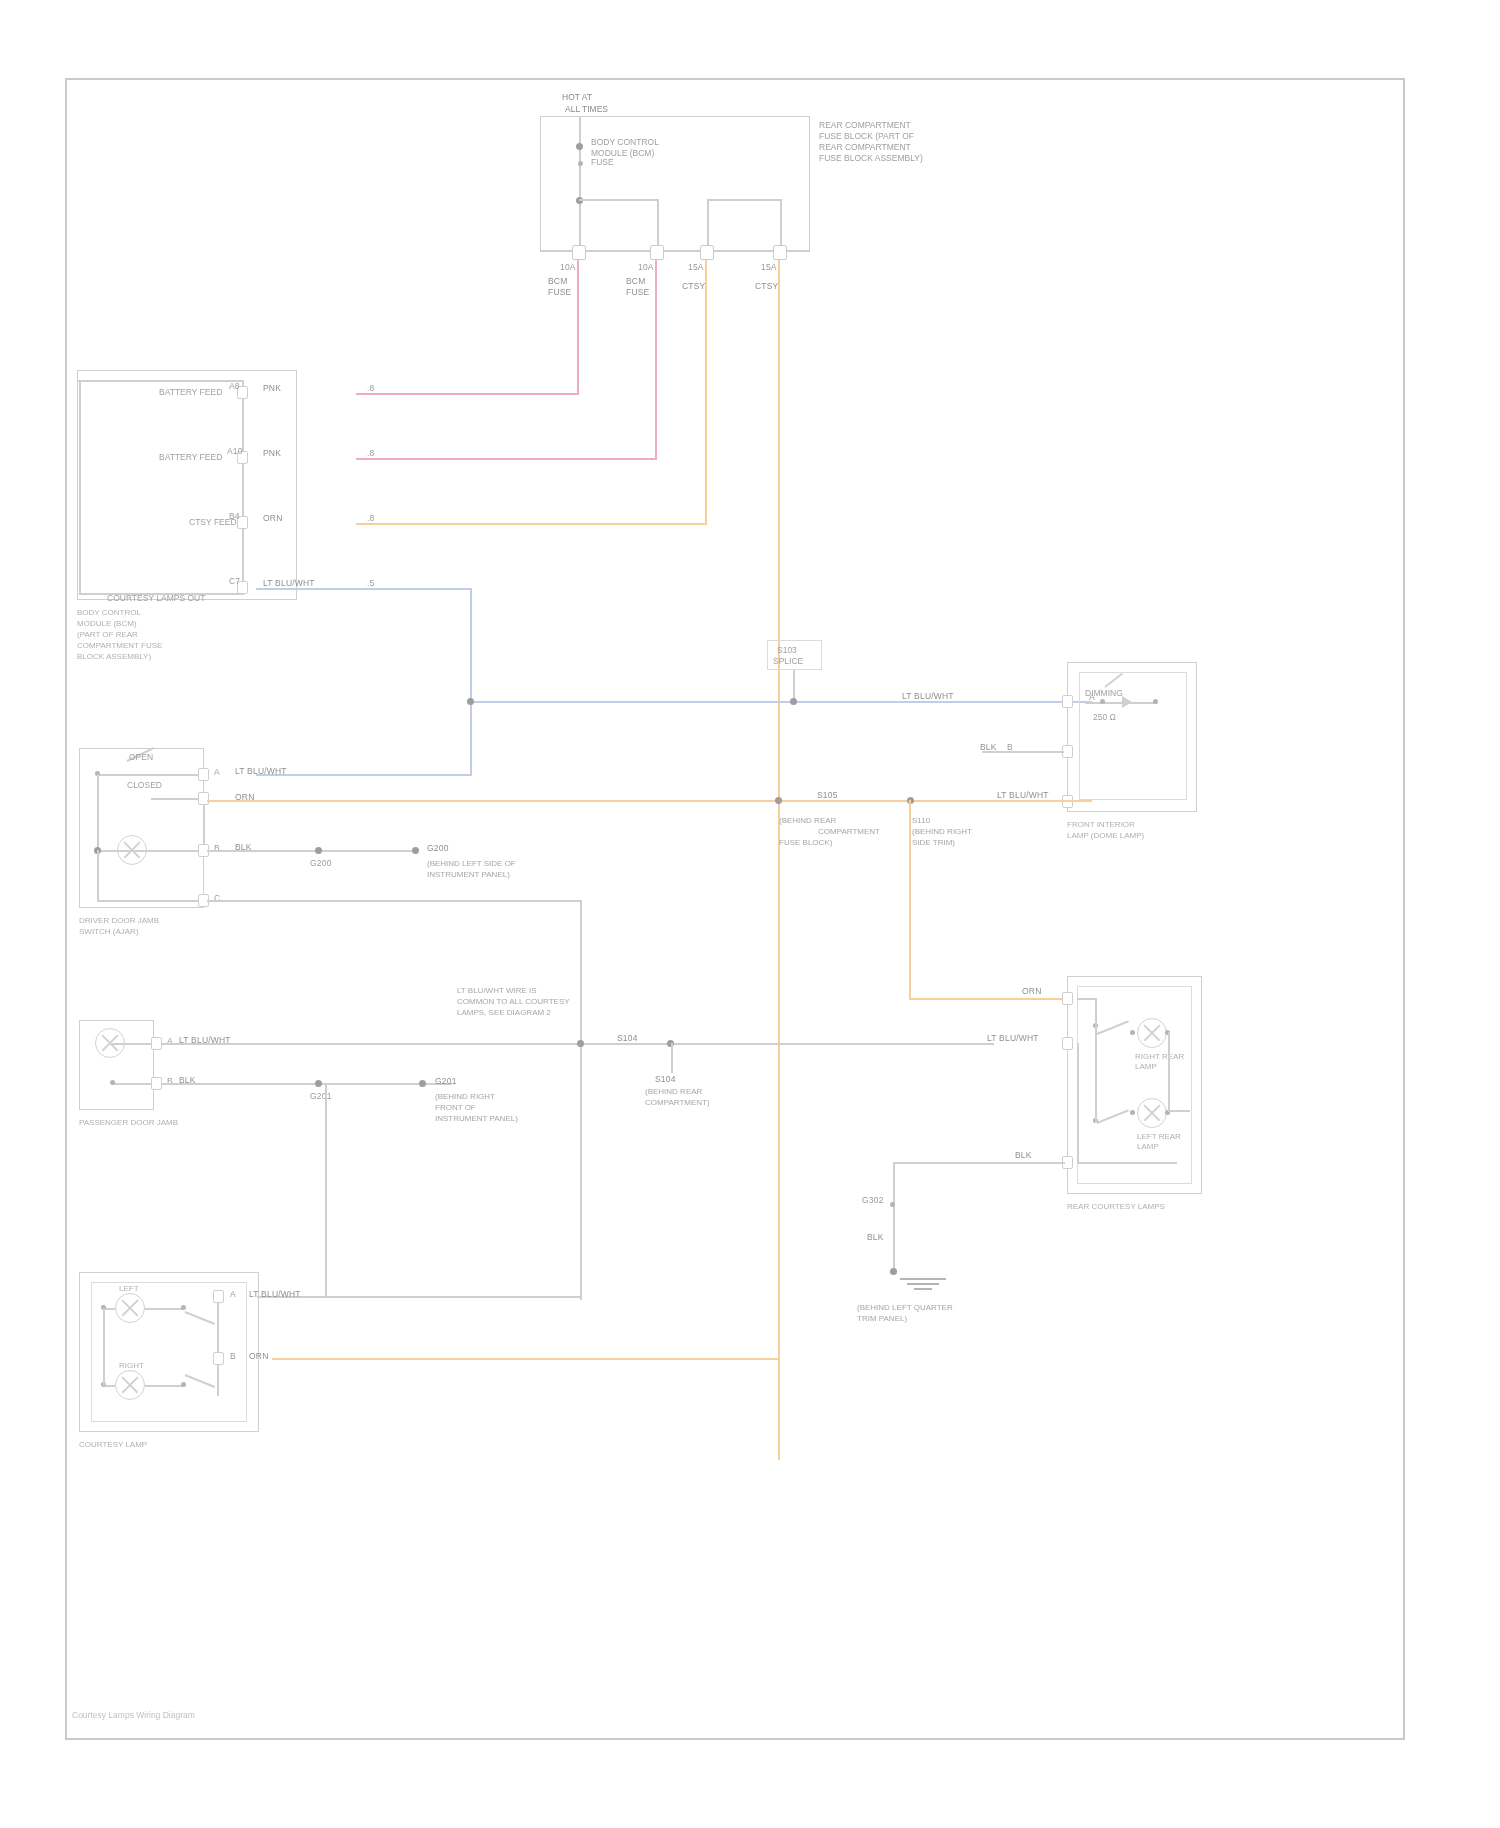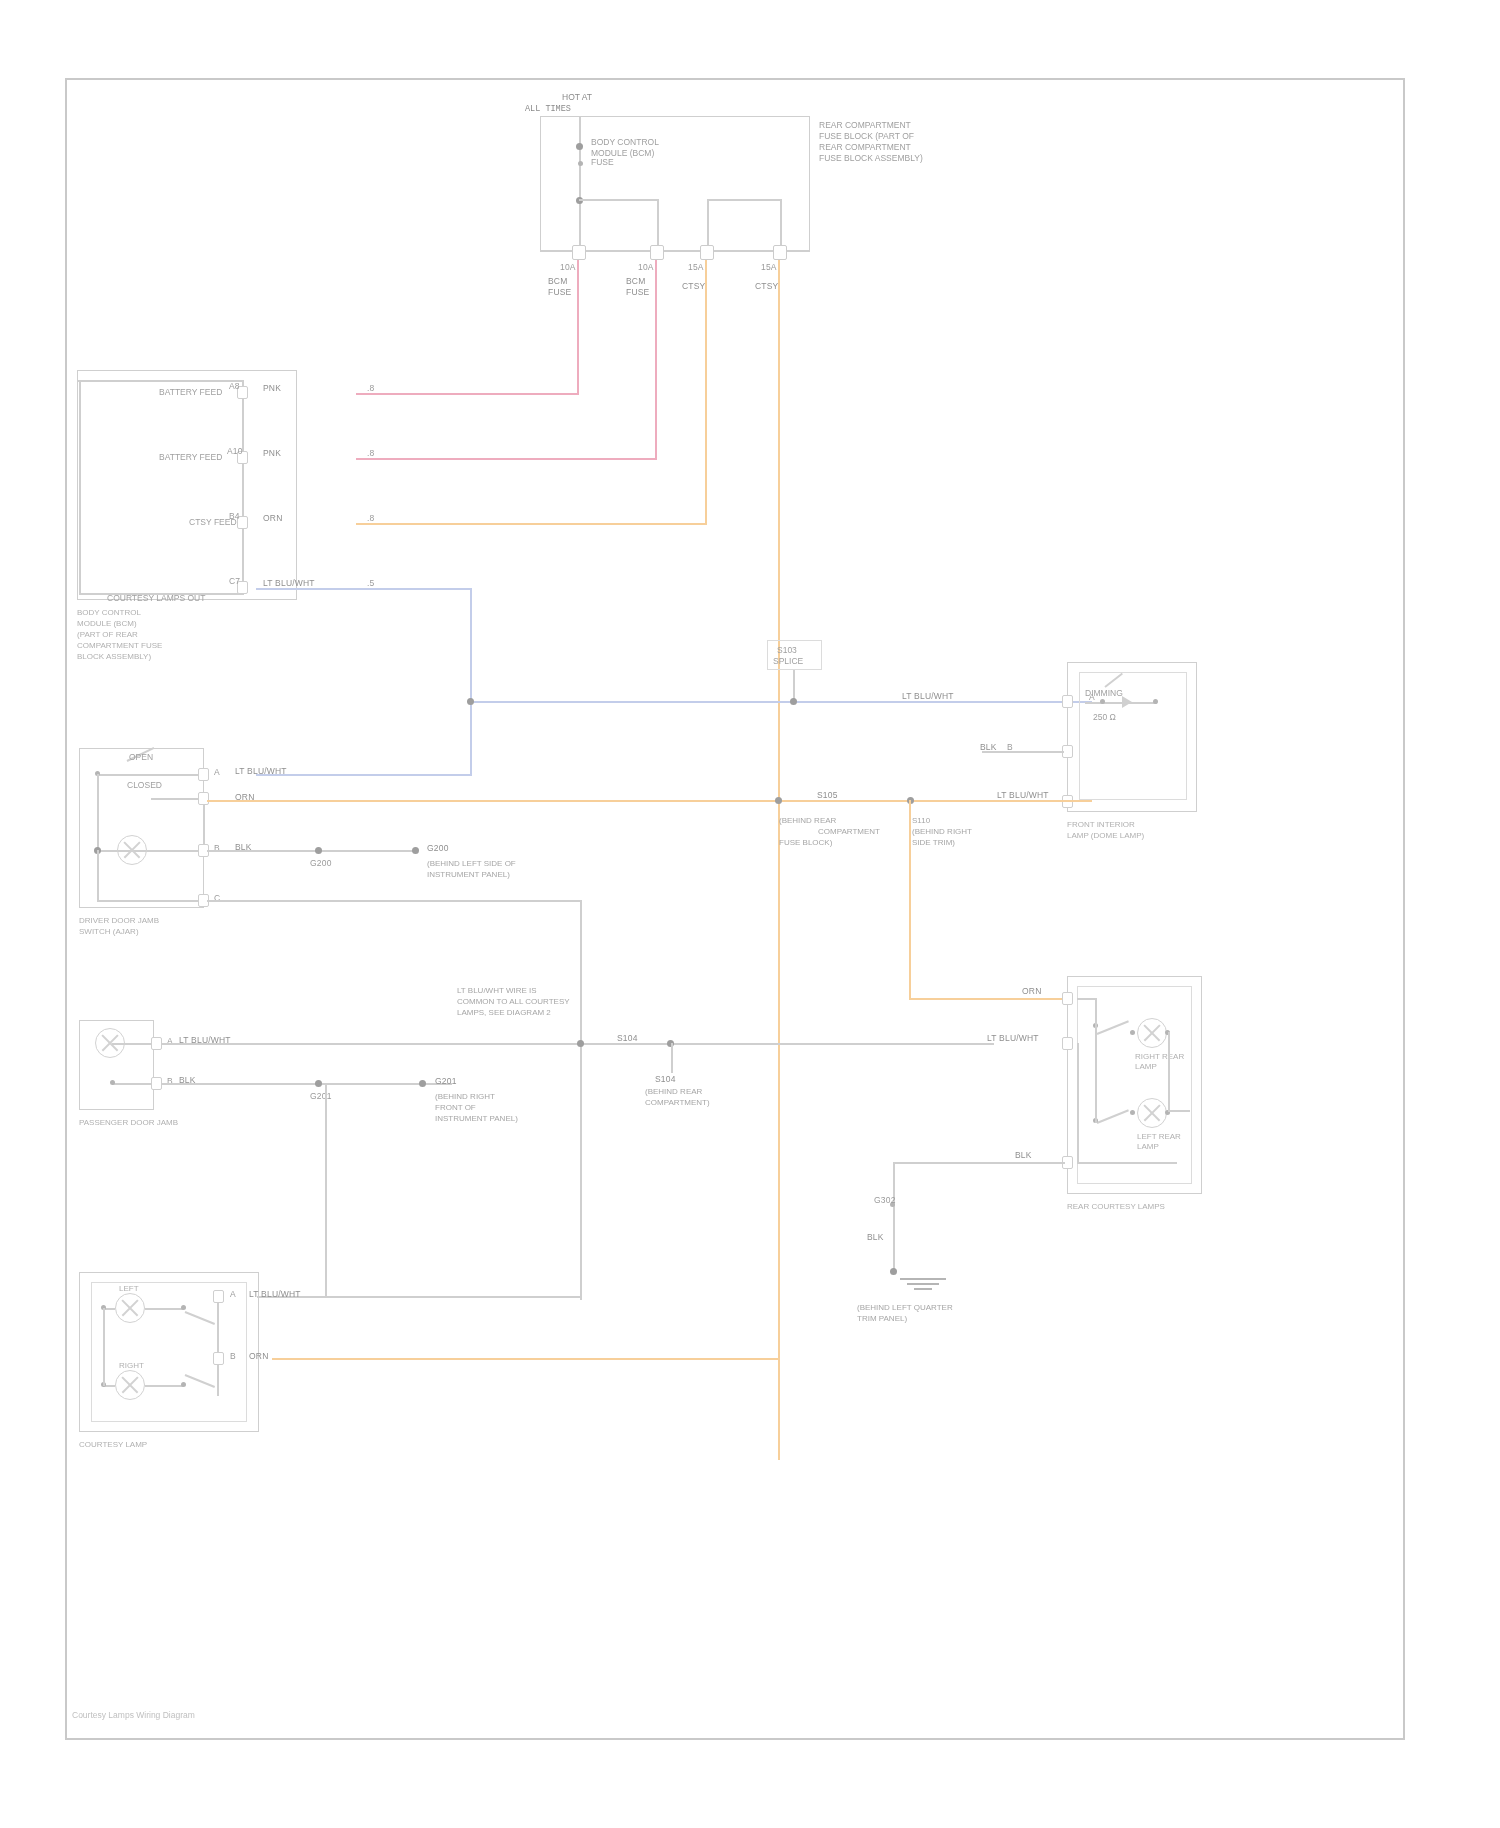--- a/index.html
+++ b/index.html
@@ -63,21 +63,21 @@
 
   .footer{position:absolute;font-size:8.5px;color:#c0c0c0;white-space:nowrap;}
 </style>
 </head>
 <body>
 
 <div id="sheet">
  <div class="frame">
 
   <div class="lbl dark" style="left:495px;top:12px;">HOT AT</div>
-  <div class="lbl dark" style="left:458px;top:24px;font-family:Liberation Mono, monospace;">ALL TIMES</div>
+  <div class="lbl dark" style="left:498px;top:24px;">ALL TIMES</div>
 
   <div class="box" style="left:473px;top:36px;width:270px;height:135px;"></div>
 
   <div class="w v gy" style="left:512px;top:36px;height:136px;"></div>
 
   <div class="dot" style="left:509px;top:63px;"></div>
   <div class="lbl" style="left:524px;top:57px;">BODY CONTROL</div>
   <div class="lbl" style="left:524px;top:68px;">MODULE (BCM)</div>
   <div class="dot sm" style="left:511px;top:81px;"></div>
   <div class="lbl" style="left:524px;top:77px;">FUSE</div>
@@ -343,21 +343,21 @@
   <div class="pin" style="left:995px;top:1076px;"></div>
 
   <div class="wt b" style="left:955px;top:906px;">ORN</div>
   <div class="wt b" style="left:948px;top:1070px;">BLK</div>
 
   <div class="cap" style="left:1000px;top:1122px;">REAR COURTESY LAMPS</div>
 
   <div class="w h gy" style="left:826px;top:1082px;width:172px;"></div>
   <div class="w v gy" style="left:826px;top:1082px;height:110px;"></div>
   <div class="dot sm" style="left:823px;top:1122px;"></div>
-  <div class="wt" style="left:795px;top:1115px;margin-left:12px;">G302</div>
+  <div class="wt" style="left:795px;top:1115px;">G302</div>
   <div class="wt b" style="left:800px;top:1152px;">BLK</div>
   <div class="dot" style="left:823px;top:1188px;"></div>
 
   <div class="gnd" style="left:826px;top:1198px;width:60px;height:20px;">
     <i style="top:0px;width:46px;"></i>
     <i style="top:5px;width:32px;"></i>
     <i style="top:10px;width:18px;"></i>
   </div>
   <div class="note" style="left:790px;top:1222px;">(BEHIND LEFT QUARTER</div>
   <div class="note" style="left:790px;top:1233px;">TRIM PANEL)</div>

